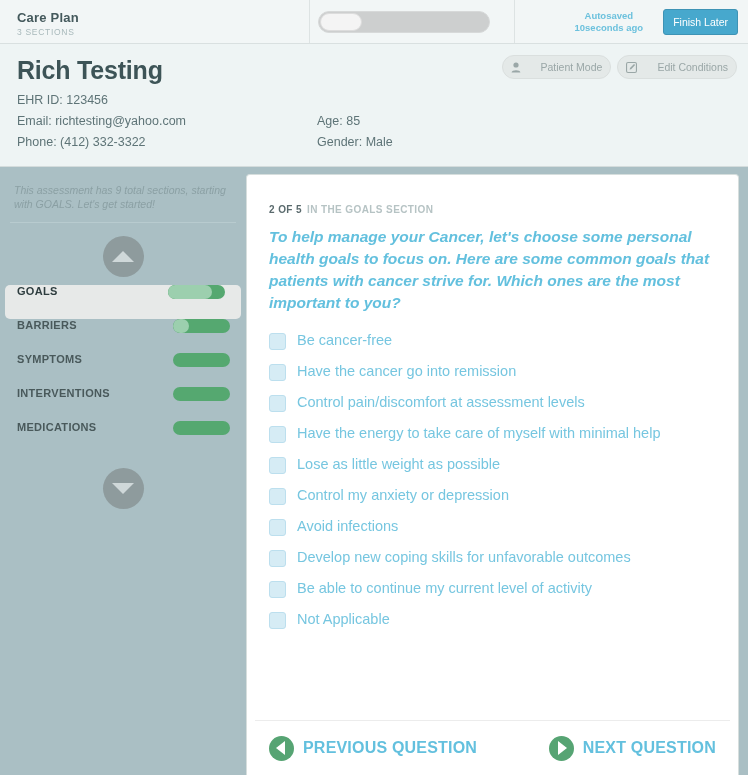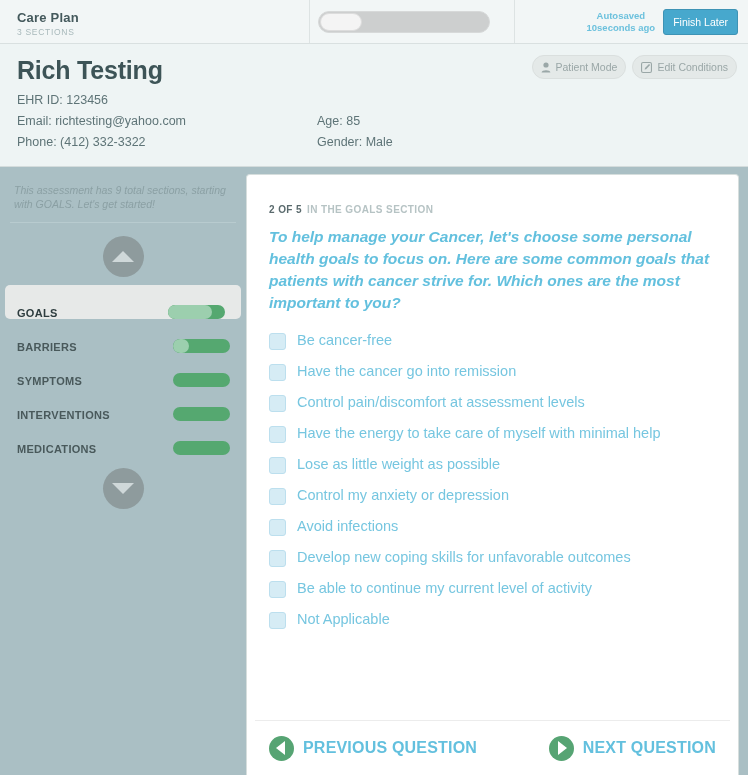--- a/index.html
+++ b/index.html
@@ -46,21 +46,21 @@
     position: relative;
   }
   .toggle .knob {
     position: absolute; left: 1px; top: 1px;
     width: 42px; height: 18px; border-radius: 9px;
     background: #f4f4f4; border: 1px solid #dcdcdc;
   }
   .topbar-right {
     width: 233px;
     display: flex; align-items: center; justify-content: flex-end;
-    padding-right: 10px; gap: 8px;
+    padding-right: 10px; gap: 20px;
   }
   .autosave {
     text-align: center; color: #6cc1dd; font-size: 9.5px;
     font-weight: bold; line-height: 11.5px;
   }
   .finish-btn {
     background: #47a8cd; border: 1px solid #3e93b5;
     color: #ffffff; font-size: 10.5px; font-weight: normal;
     padding: 6px 9px; border-radius: 3px; white-space: nowrap;
     cursor: pointer;
@@ -84,21 +84,21 @@
     font-size: 12.5px; color: #5e7477; line-height: 21px;
   }
   .pcol-b { padding-top: 21px; }
   .pactions {
     position: absolute; right: 11px; top: 11px;
     display: flex; gap: 6px;
   }
   .pbtn {
     background: #e4e9e8; border: 1px solid #dadfde; border-radius: 12px;
     color: #9aa7a7; font-size: 10.5px;
-    padding: 5px 8px; display: flex; align-items: center; gap: 5px;
+    padding: 5px 8px; display: flex; align-items: center; gap: 20px;
     white-space: nowrap; cursor: pointer;
   }
   .pbtn svg { display: block; }
 
   
   .body { display: flex; height: 608px; }
 
   
   .sidebar {
     width: 246px;
@@ -124,21 +124,21 @@
     border-left: 11px solid transparent; border-right: 11px solid transparent;
     border-bottom: 11px solid #cfd8d9;
   }
   .tri-down {
     width: 0; height: 0;
     border-left: 11px solid transparent; border-right: 11px solid transparent;
     border-top: 11px solid #cfd8d9;
   }
   .sec-list { padding: 0; }
   .sec-row {
-    height: 34px; display: flex; align-items: flex-end;
+    height: 34px; display: flex; align-items: flex-start;
     padding: 0 16px 0 17px; position: relative; cursor: pointer;
   }
   .sec-row.active {
     background: #e7e9e8;
     border-radius: 5px;
     margin: 0 5px 0 5px;
     padding-left: 12px;
   }
   .sec-label {
     font-size: 11px; font-weight: bold; color: #49595b; letter-spacing: .3px;

